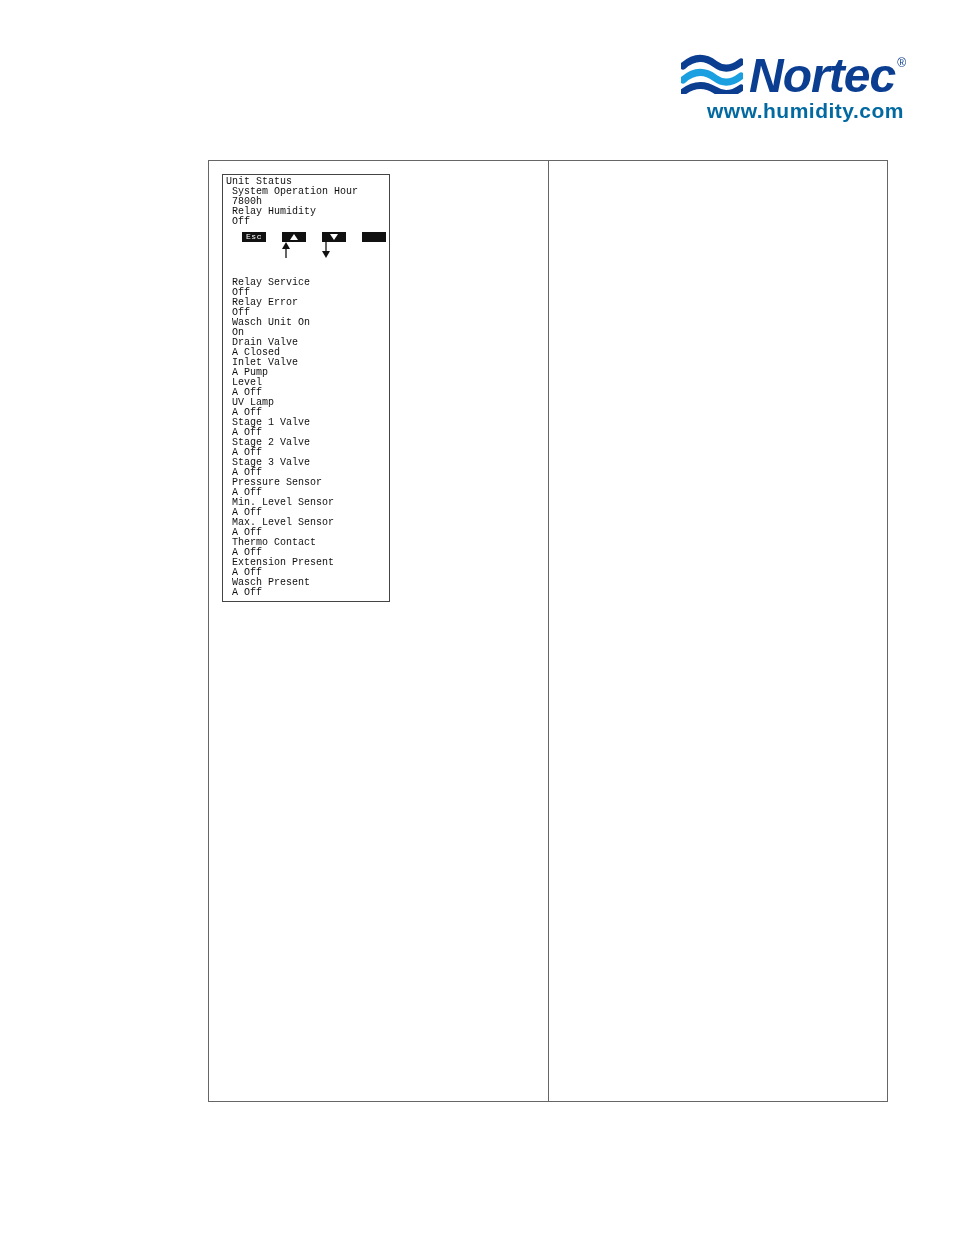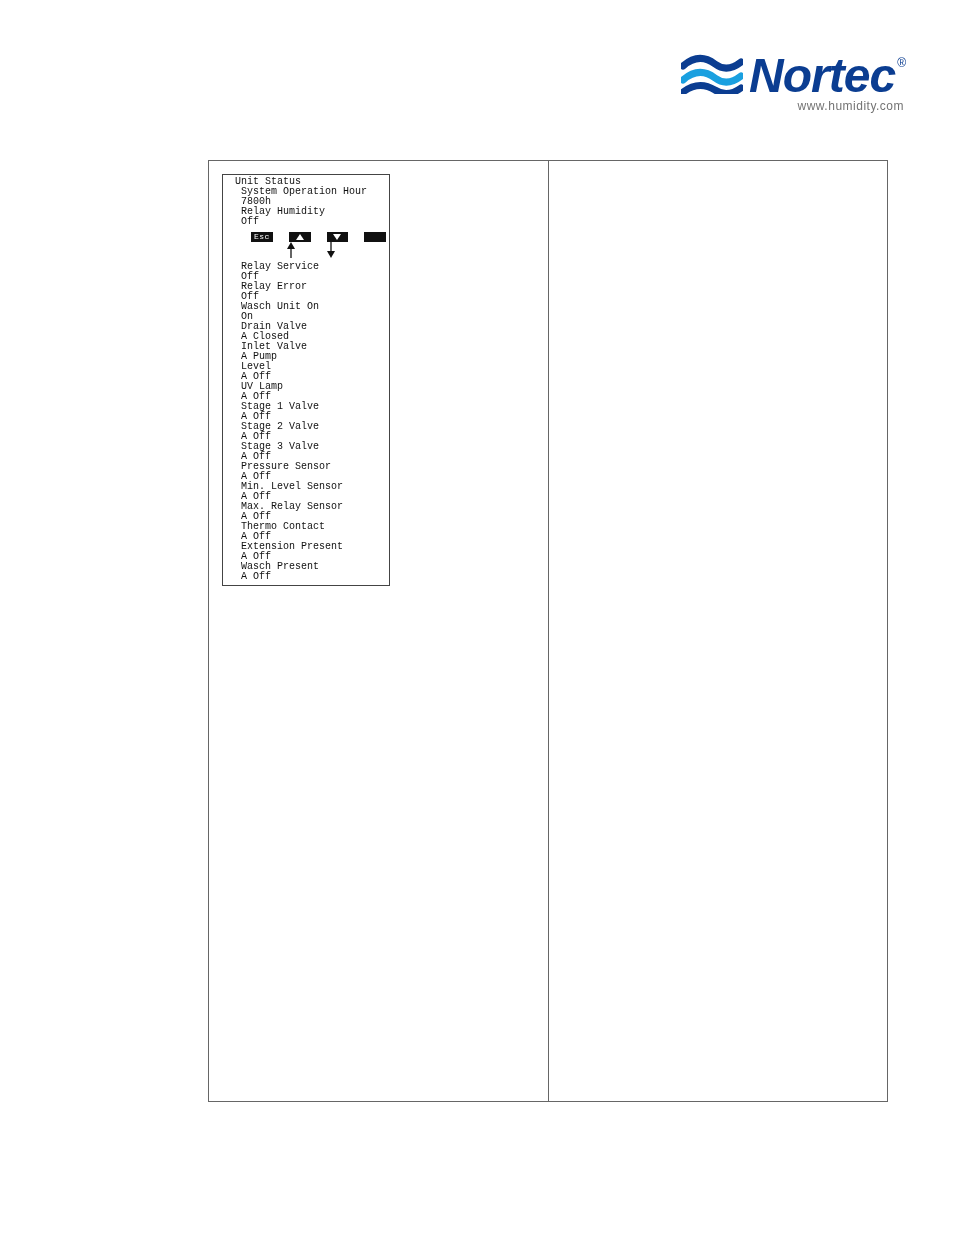--- a/index.html
+++ b/index.html
@@ -2,34 +2,34 @@
 <html><head>
 <meta charset="utf-8">
 <style>
   html,body{margin:0;padding:0;background:#fff;font-family:Arial,Helvetica,sans-serif;}
   .page{width:954px;height:1110px;position:relative;box-sizing:border-box;}
   .logo-wrap{position:absolute;top:48px;right:50px;text-align:right;}
   .logo-row{display:flex;align-items:center;gap:6px;}
   .logo-waves{display:inline-block;}
   .logo-text{font-family:Arial,Helvetica,sans-serif;font-weight:900;font-style:italic;font-size:48px;color:#0b3d91;letter-spacing:-1px;}
   .logo-reg{font-family:Arial;font-size:12px;color:#0b3d91;vertical-align:top;position:relative;top:8px;left:2px;}
-  .logo-url{font-family:Arial,Helvetica,sans-serif;font-weight:400;font-size:12px;color:#737373;margin-top:-4px;letter-spacing:0.5px;}
+  .logo-url{font-family:Arial,Helvetica,sans-serif;font-weight:700;font-size:21px;color:#0369a1;margin-top:-4px;letter-spacing:0.5px;}
   .outer-columns{position:absolute;top:160px;left:208px;width:680px;height:942px;box-sizing:border-box;display:flex;}
   .col{flex:1;border:1px solid #666;box-sizing:border-box;}
   .col-left{border-right:none;}
   .col-right{border-left:1px solid #666;}
-  .lcd{margin:13px 0 0 13px;width:168px;border:1px solid #444;box-sizing:border-box;font-family:"Courier New",monospace;font-size:10px;line-height:10px;color:#111;padding:2px 3px 3px 12px;background:#fff;}
+  .lcd{margin:13px 0 0 13px;width:168px;border:1px solid #444;box-sizing:border-box;font-family:"Courier New",monospace;font-size:10px;line-height:10px;color:#111;padding:2px 3px 3px 3px;background:#fff;}
   .lcd-line{white-space:pre;}
   .btn-row{display:flex;justify-content:space-between;margin-top:5px;padding:0 0px;}
   .lcd-btn{width:36px;height:10px;background:#111;color:#fff;display:flex;align-items:center;justify-content:center;font-family:"Courier New",monospace;font-size:8px;letter-spacing:0.5px;margin-left:16px;}
   .lcd-btn.blank{background:#111;}
   .lcd-btn svg{display:block;}
   .arrow-row{display:flex;justify-content:center;gap:30px;margin-top:0px;height:18px;align-items:flex-start;}
   .arrow-row svg{display:block;}
-  .list-area{margin-top:2px;}
+  .list-area{margin-top:18px;}
 </style>
 </head>
 <body>
 
 <div class="page">
 
   <div class="logo-wrap">
     <div class="logo-row">
       <span class="logo-waves">
         <svg width="62" height="40" viewBox="0 0 62 40">
@@ -103,21 +103,21 @@
           <div class="lcd-line"> Stage 1 Valve</div>
           <div class="lcd-line"> A Off</div>
           <div class="lcd-line"> Stage 2 Valve</div>
           <div class="lcd-line"> A Off</div>
           <div class="lcd-line"> Stage 3 Valve</div>
           <div class="lcd-line"> A Off</div>
           <div class="lcd-line"> Pressure Sensor</div>
           <div class="lcd-line"> A Off</div>
           <div class="lcd-line"> Min. Level Sensor</div>
           <div class="lcd-line"> A Off</div>
-          <div class="lcd-line"> Max. Relay Sensor</div>
+          <div class="lcd-line"> Max. Level Sensor</div>
           <div class="lcd-line"> A Off</div>
           <div class="lcd-line"> Thermo Contact</div>
           <div class="lcd-line"> A Off</div>
           <div class="lcd-line"> Extension Present</div>
           <div class="lcd-line"> A Off</div>
           <div class="lcd-line"> Wasch Present</div>
           <div class="lcd-line"> A Off</div>
           <div class="lcd-line"></div>
           <div class="lcd-line"></div>
         </div>

